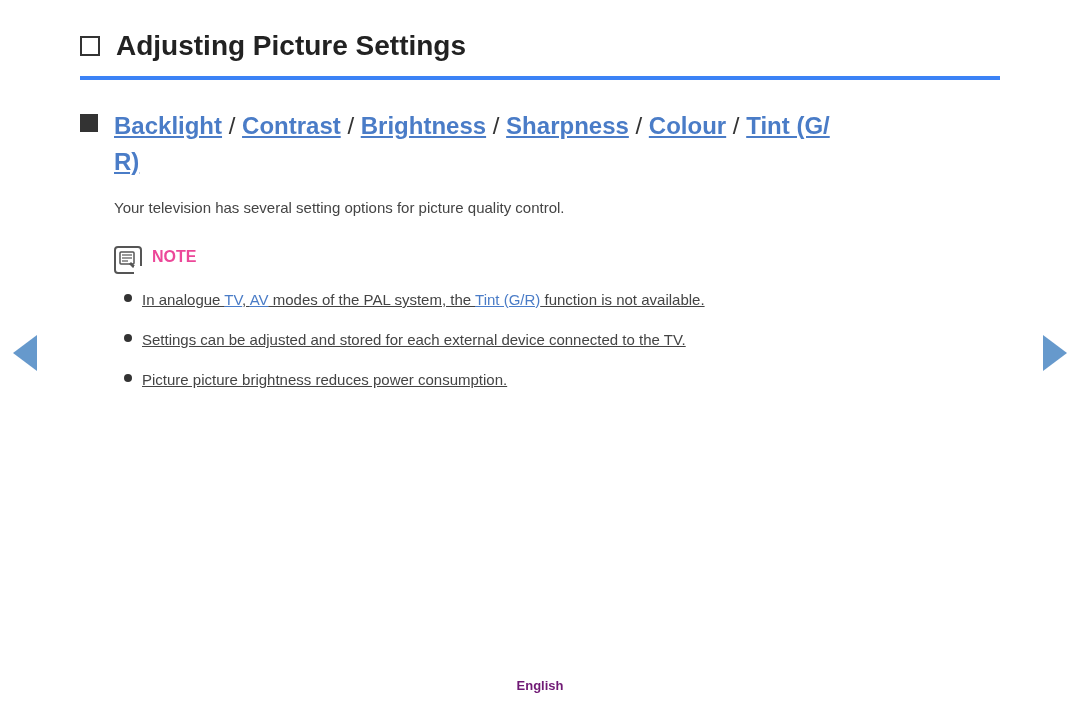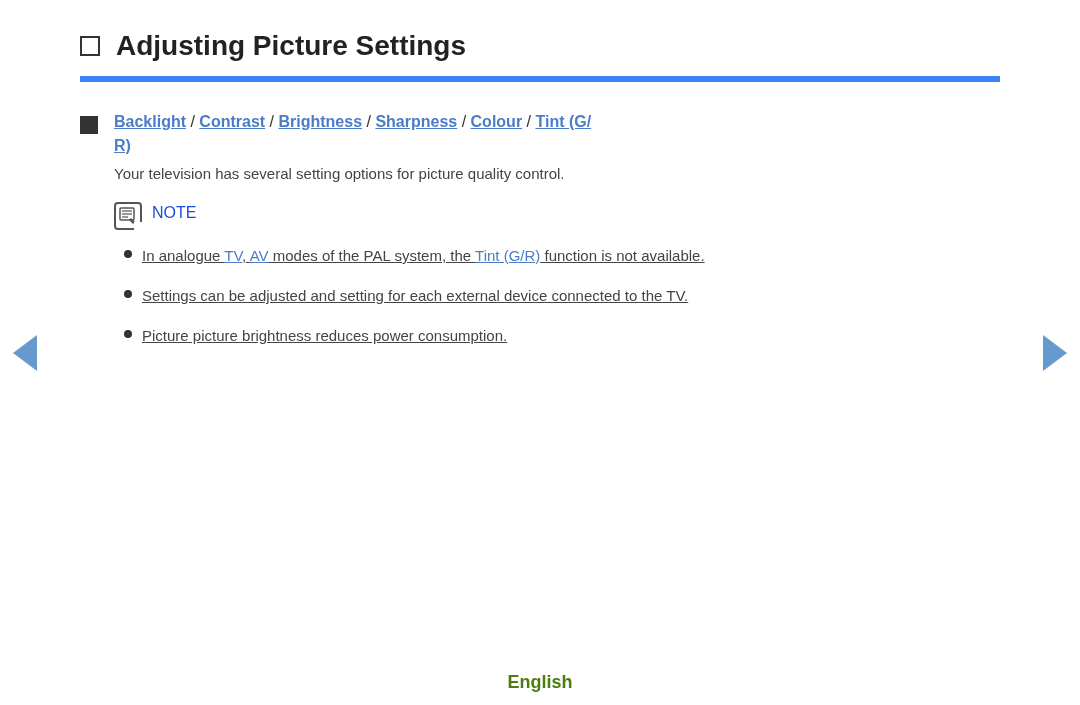--- a/index.html
+++ b/index.html
@@ -32,21 +32,21 @@
       padding: 30px 80px 30px 80px;
       position: relative;
     }
 
     .page-title {
       display: flex;
       align-items: center;
       gap: 16px;
       margin-bottom: 28px;
       padding-bottom: 14px;
-      border-bottom: 6px solid #3b82f6;
+      border-bottom: 4px solid #3b82f6;
     }
 
     .title-checkbox {
       width: 20px;
       height: 20px;
       border: 2px solid #333;
       display: inline-flex;
       align-items: center;
       justify-content: center;
       flex-shrink: 0;
@@ -71,39 +71,39 @@
       display: inline-block;
       flex-shrink: 0;
       margin-top: 6px;
     }
 
     .section-content {
       flex: 1;
     }
 
     .section-heading {
-      font-size: 16px;
+      font-size: 24px;
       font-weight: bold;
       line-height: 1.5;
-      margin-bottom: 4px;
+      margin-bottom: 16px;
     }
 
     .link-text {
       color: #4a7cc7;
     }
 
     .separator {
       color: #333;
       font-weight: normal;
     }
 
     .description {
       font-size: 15px;
       color: #444;
-      margin-bottom: 16px;
+      margin-bottom: 26px;
       line-height: 1.6;
     }
 
     .note-box {
       display: flex;
       align-items: flex-start;
       gap: 10px;
       margin-bottom: 14px;
     }
 
@@ -126,22 +126,22 @@
       position: absolute;
       bottom: -2px;
       right: -2px;
       width: 8px;
       height: 8px;
       background: white;
     }
 
     .note-label {
       font-size: 16px;
-      font-weight: normal;
-      color: #1d4ed8;
+      font-weight: bold;
+      color: #ec4899;
       padding-top: 2px;
     }
 
     .bullet-list {
       list-style: none;
       padding-left: 10px;
     }
 
     .bullet-list li {
       display: flex;
@@ -200,23 +200,23 @@
 
     .arrow-right {
       border-top: 18px solid transparent;
       border-bottom: 18px solid transparent;
       border-left: 24px solid #6699cc;
     }
 
     .footer {
       text-align: center;
       padding: 12px;
-      font-size: 18px;
+      font-size: 13px;
       font-weight: bold;
-      color: #4d7c0f;
+      color: #701a75;
     }
 
     
     .note-svg {
       width: 18px;
       height: 18px;
     }
   </style>
 </head>
 <body>
@@ -267,21 +267,21 @@
             <div class="bullet-dot"></div>
             <span class="bullet-text">
               In analogue <a class="link-text" href="#">TV</a>, <a class="link-text" href="#">AV</a> modes of the PAL system, the <a class="link-text" href="#">Tint (G/R)</a> function is not available.
             </span>
           </li>
 
 
           <li>
             <div class="bullet-dot"></div>
             <span class="bullet-text">
-              Settings can be adjusted and setting for each external device connected to the TV.
+              Settings can be adjusted and stored for each external device connected to the TV.
             </span>
           </li>
 
           <li>
             <div class="bullet-dot"></div>
             <span class="bullet-text">
               Picture picture brightness reduces power consumption.
             </span>
           </li>
 

